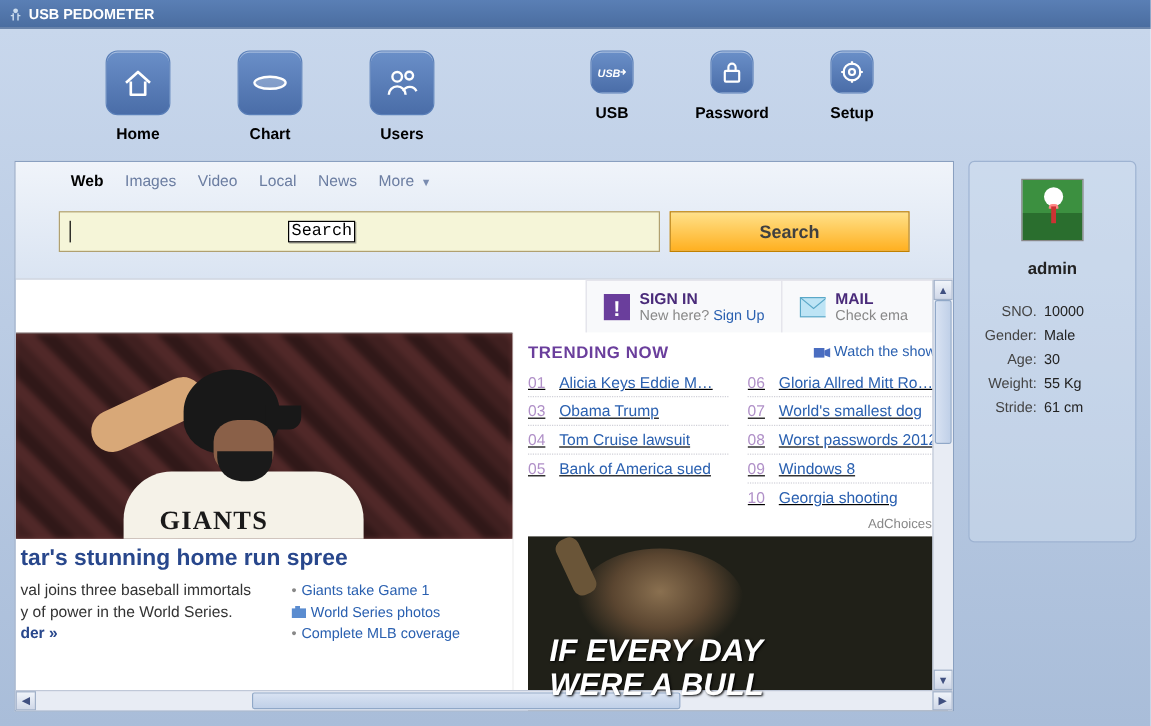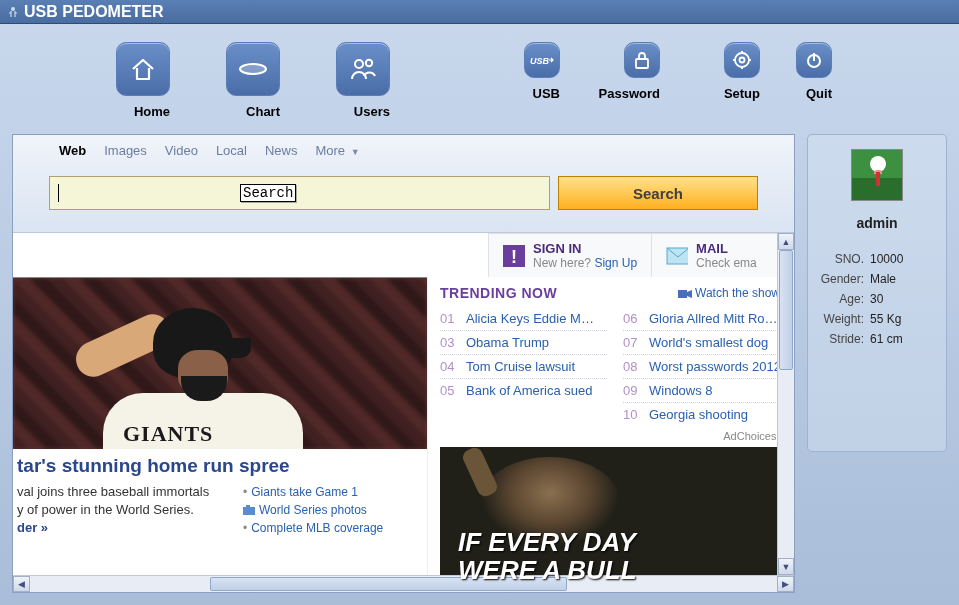--- a/index.html
+++ b/index.html
@@ -1,24 +1,24 @@
 <!DOCTYPE html>
 <html><head>
 <meta charset="utf-8">
 <style>
   * { box-sizing: border-box; margin: 0; padding: 0; }
   body { font-family: Arial, sans-serif; font-size: 13px; width: 959px; height: 605px; overflow: hidden; background: #fff; }
   
-  .titlebar { height: 24px; background: linear-gradient(#5a7fb5, #4a6da0); color: #fff; display: flex; align-items: center; padding: 0 6px; font-size: 16px; font-weight: bold; border-bottom: 1px solid #2a4d80; }
+  .titlebar { height: 24px; background: linear-gradient(#5a7fb5, #4a6da0); color: #fff; display: flex; align-items: center; padding: 0 6px; font-size: 12px; font-weight: bold; border-bottom: 1px solid #2a4d80; }
   .titlebar svg { margin-right: 4px; }
   
   .app { background: linear-gradient(#c8d7ec, #a9bdd9); height: 581px; display: flex; flex-direction: column; position: relative; }
   
   .toolbar { height: 110px; display: flex; align-items: flex-start; padding: 18px 0 0 60px; gap: 0; }
-  .tool-item { display: flex; flex-direction: column; align-items: flex-end; cursor: pointer; }
+  .tool-item { display: flex; flex-direction: column; align-items: center; cursor: pointer; }
   .tool-item.big { width: 110px; }
   .tool-item.small { width: 100px; }
   .tool-btn { border-radius: 10px; background: linear-gradient(#6a8fc8, #4a6da8); display:flex; align-items:center; justify-content:center; border:1px solid #5a7fb8; box-shadow: inset 0 1px 0 rgba(255,255,255,0.4); }
   .tool-btn.big { width: 54px; height: 54px; }
   .tool-btn.small { width: 36px; height: 36px; }
   .tool-label { font-size: 13px; font-weight: bold; color: #000; margin-top: 8px; }
   .tool-gap { width: 70px; }
   
   .content-row { flex: 1; display: flex; padding: 0 12px 12px 12px; gap: 12px; height: 460px; }
   
@@ -55,21 +55,21 @@
   .sub-left { flex:1; font-size:13px; color:#333; line-height:1.4; }
   .sub-left .more { color:#28478c; font-weight:bold; }
   .sub-right { width: 180px; font-size:12px; }
   .sub-right .link { color:#2a60b0; display:flex; align-items:center; gap:4px; padding:2px 0; cursor:pointer; }
   .sub-right .bullet { color:#888; }
   
   .trend { flex:1; padding: 8px 4px 0 12px; font-size:13px; }
   .trend-head { display:flex; justify-content:space-between; align-items:center; margin-bottom:6px; }
   .trend-title { color:#6a3e9c; font-weight:bold; font-size:14px; letter-spacing:0.5px; }
   .watch { color:#2a60b0; font-size:12px; cursor:pointer; }
-  .trend-cols { display:flex; gap: 16px; }
+  .trend-cols { display:flex; gap: 16px; text-decoration: underline; }
   .trend-col { flex:1; }
   .trend-item { display:flex; gap:6px; padding:4px 0; border-bottom:1px dotted #d0d0d8; cursor:pointer; align-items:baseline; white-space:nowrap; overflow:hidden; }
   .trend-item:last-child { border-bottom:none; }
   .trend-item .num { color:#b090c8; font-size:13px; width:20px; }
   .trend-item .txt { color:#2a60b0; }
   .adchoices { text-align:right; color:#888; font-size:11px; padding:4px 2px; }
   .adbox { height: 148px; background:#202018; color:#fff; font-size:26px; font-weight:bold; font-style:italic; display:flex; flex-direction:column; justify-content:flex-end; padding:10px 18px; line-height:1.1; position:relative; overflow:hidden; }
   .adbox::before { content:''; position:absolute; left:40px; top:10px; width:140px; height:90px; background: radial-gradient(ellipse at 50% 40%, #8a7050 0%, #5a4530 40%, transparent 70%); border-radius: 50% 50% 0 0; }
   .adbox::after { content:''; position:absolute; left:30px; top:0; width:20px; height:50px; background:#6a5538; transform:rotate(-25deg); border-radius:8px; }
   .adbox span { position:relative; z-index:1; text-shadow:1px 1px 2px #000; }
@@ -94,21 +94,21 @@
   .prow .v { flex:1; color:#222; }
   
   
   .hero-img .crowd { position:absolute; inset:0; background: repeating-linear-gradient(45deg, #402020 0 12px, #502828 12px 24px, #301818 24px 36px); filter: blur(2px); }
   .hero-img .arm { position:absolute; left:60px; top:50px; width:100px; height:35px; background:#d8a878; border-radius:20px; transform:rotate(-25deg); }
   .hero-img .helmet { position:absolute; left:140px; top:30px; width:80px; height:70px; background:#181818; border-radius:50% 50% 40% 40%; }
   .hero-img .helmet::after { content:''; position:absolute; right:-18px; top:30px; width:30px; height:20px; background:#181818; border-radius:0 0 10px 0; }
   .hero-img .face { position:absolute; left:165px; top:72px; width:50px; height:45px; background:#8a6048; border-radius:40%; }
   .hero-img .beard { position:absolute; left:168px; top:98px; width:46px; height:25px; background:#1a1a1a; border-radius:0 0 20px 20px; }
   .hero-img .jersey { position:absolute; left:90px; top:115px; width:200px; height:90px; background:#f5f2e8; border-radius:40px 40px 0 0; }
-  .hero-img .jersey-text { position:absolute; left:110px; top:143px; font-family: serif; font-size:22px; font-weight:bold; color:#1a1a1a; letter-spacing:1px; }
+  .hero-img .jersey-text { position:absolute; left:120px; top:143px; font-family: serif; font-size:22px; font-weight:bold; color:#1a1a1a; letter-spacing:1px; }
   
 </style>
 </head>
 <body>
 
 <div class="titlebar">
   <svg width="14" height="14" viewBox="0 0 14 14">
       <circle cx="7" cy="4" r="2" fill="#cde"></circle>
       <path d="M5 6 L5 12 M9 6 L9 12 M3 8 L5 8 M9 8 L11 8" stroke="#cde" stroke-width="1.2"></path>
     </svg>
@@ -172,29 +172,20 @@
             <circle cx="11" cy="11" r="2.5" fill="none" stroke="#fff" stroke-width="1.8"></circle>
             <g stroke="#fff" stroke-width="1.8">
               <line x1="11" y1="2" x2="11" y2="5"></line>
               <line x1="11" y1="17" x2="11" y2="20"></line>
               <line x1="2" y1="11" x2="5" y2="11"></line>
               <line x1="17" y1="11" x2="20" y2="11"></line>
             </g>
           </svg>
         </div>
       <div class="tool-label">Setup</div>
-    </div>
-    <div class="tool-item small" style="width:72px">
-      <div class="tool-btn small">
-          <svg width="20" height="20" viewBox="0 0 20 20">
-            <circle cx="10" cy="11" r="6" fill="none" stroke="#fff" stroke-width="2"></circle>
-            <line x1="10" y1="3" x2="10" y2="11" stroke="#fff" stroke-width="2"></line>
-          </svg>
-        </div>
-      <div class="tool-label">Quit</div>
     </div>
   </div>
 
   <div class="content-row">
     <div class="browser">
 
       <div class="browser-top">
         <div class="tabs">
           <span class="tab active">Web</span>
           <span class="tab">Images</span>

